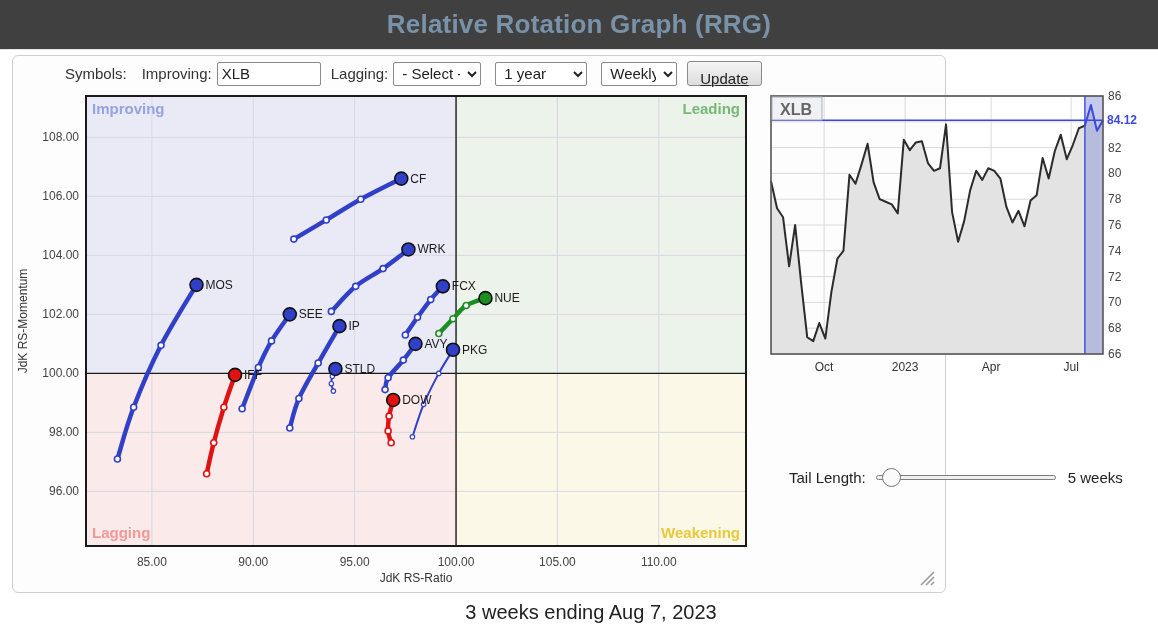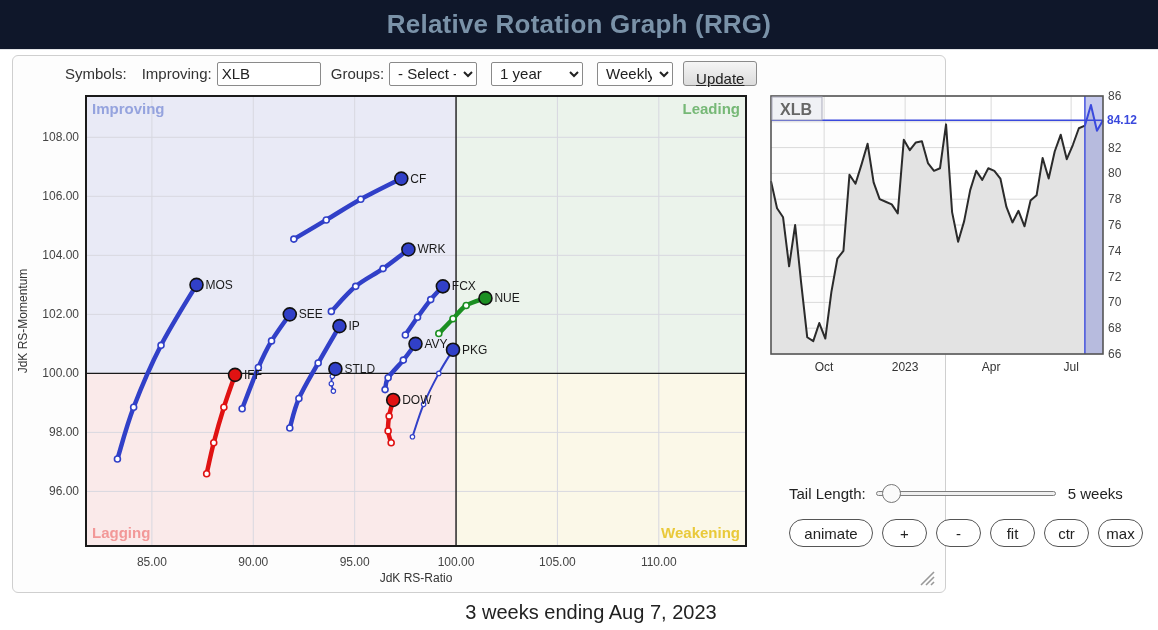--- a/index.html
+++ b/index.html
@@ -1,30 +1,30 @@
 <!DOCTYPE html>
 <html><head>
 <meta charset="utf-8">
 <style>
   * { box-sizing: border-box; margin: 0; padding: 0; }
   html,body { width: 1158px; height: 630px; background: #fff; font-family: "Liberation Sans", sans-serif; }
-  .header { height: 50px; background: #0f172a; border-bottom: 1px solid #e2e4e7; display: flex; align-items: center; justify-content: center; }
+  .header { height: 50px; background: #404040; border-bottom: 1px solid #e2e4e7; display: flex; align-items: center; justify-content: center; }
   .header h1 { color: #7a92a8; font-size: 26px; font-weight: bold; letter-spacing: 0.2px; }
   .card { position: absolute; left: 12px; top: 55px; width: 934px; height: 538px; background: #fdfdfd; border: 1px solid #cfcfcf; border-radius: 6px; }
   .toolbar { position: absolute; left: 0; top: 5px; width: 100%; display: flex; align-items: center; padding-left: 52px; font-size: 15px; color: #333; }
   .toolbar label { margin-right: 5px; }
   .toolbar input, .toolbar select { font-family: "Liberation Sans", sans-serif; font-size: 15px; border: 1px solid #8a8a8a; background: #fff; height: 24px; padding: 1px 4px; border-radius: 2px; color: #222; }
   #symbols-input { width: 352px; }
   #benchmark-input { width: 104px; }
   .toolbar .gap { width: 10px; }
   .toolbar .gap-s { width: 14px; }
   #update-btn { font-family: "Liberation Sans", sans-serif; font-size: 15px; height: 25px; padding: 8px 12px; border: 1px solid #8a8a8a; border-radius: 3px; background: linear-gradient(#f5f5f5, #dcdcdc); color: #222; cursor: pointer; text-decoration: underline; }
   #rrg { position: absolute; left: 0; top: 30px; }
   #pricechart { position: absolute; left: 743px; top: 33px; }
-  .tailrow { position: absolute; left: 776px; top: 424px; width: 356px; height: 26px; display: flex; align-items: center; font-size: 15px; color: #222; }
+  .tailrow { position: absolute; left: 776px; top: 408px; width: 356px; height: 26px; display: flex; align-items: center; font-size: 15px; color: #222; }
   .slider { position: relative; width: 180px; height: 20px; margin: 0 12px 0 10px; }
   .slider .track { position: absolute; left: 0; right: 0; top: 8px; height: 5px; background: #f0f0f0; border: 1px solid #7d7d7d; border-radius: 3px; }
   .slider .thumb { position: absolute; left: 6px; top: 1px; width: 19px; height: 19px; background: #fafafa; border: 1px solid #777; border-radius: 50%; }
   .btnrow { position: absolute; left: 776px; top: 463px; display: flex; gap: 9px; }
   .btnrow button { font-family: "Liberation Sans", sans-serif; font-size: 15px; color: #222; background: #fff; border: 1.6px solid #555; border-radius: 15px; height: 28px; cursor: pointer; }
   #btn-animate { width: 84px; }
   .btnrow .small { width: 45px; }
   .resize-handle { position: absolute; right: 10px; bottom: 6px; }
   .caption { position: absolute; left: 12px; top: 601px; width: 100%; text-align: center; font-size: 20px; color: #222; }
 </style>
@@ -35,21 +35,21 @@
   <h1>Relative Rotation Graph (RRG)</h1>
 </div>
 
 <div class="card">
   <div class="toolbar">
     <label>Symbols:</label>
     <div class="gap"></div>
     <label>Improving:</label>
     <input id="benchmark-input" type="text" value="XLB" style="">
     <div class="gap"></div>
-    <label>Groups:</label>
+    <label>Lagging:</label>
     <select style="width:88px">
       <option>- Select -</option>
     </select>
     <div class="gap-s"></div>
     <select style="width:92px">
       <option>1 year</option>
     </select>
     <div class="gap-s"></div>
     <select style="width:76px">
       <option>Weekly</option>
@@ -214,28 +214,20 @@
 
   <div class="tailrow">
     <span>Tail Length:</span>
     <div class="slider">
       <div class="track"></div>
       <div class="thumb"></div>
     </div>
     <span>5 weeks</span>
   </div>
 
-  <div class="btnrow">
-    <button id="btn-animate">animate</button>
-    <button class="small">+</button>
-    <button class="small">-</button>
-    <button class="small">fit</button>
-    <button class="small">ctr</button>
-    <button class="small">max</button>
-  </div>
 
   <svg class="resize-handle" width="18" height="18">
     <line x1="4" y1="17" x2="17" y2="4" stroke="#999" stroke-width="1.6"></line>
     <line x1="9" y1="17" x2="17" y2="9" stroke="#999" stroke-width="1.6"></line>
     <line x1="14" y1="17" x2="17" y2="14" stroke="#999" stroke-width="1.6"></line>
   </svg>
 </div>
 
 <div class="caption">3 weeks ending Aug 7, 2023</div>
 

